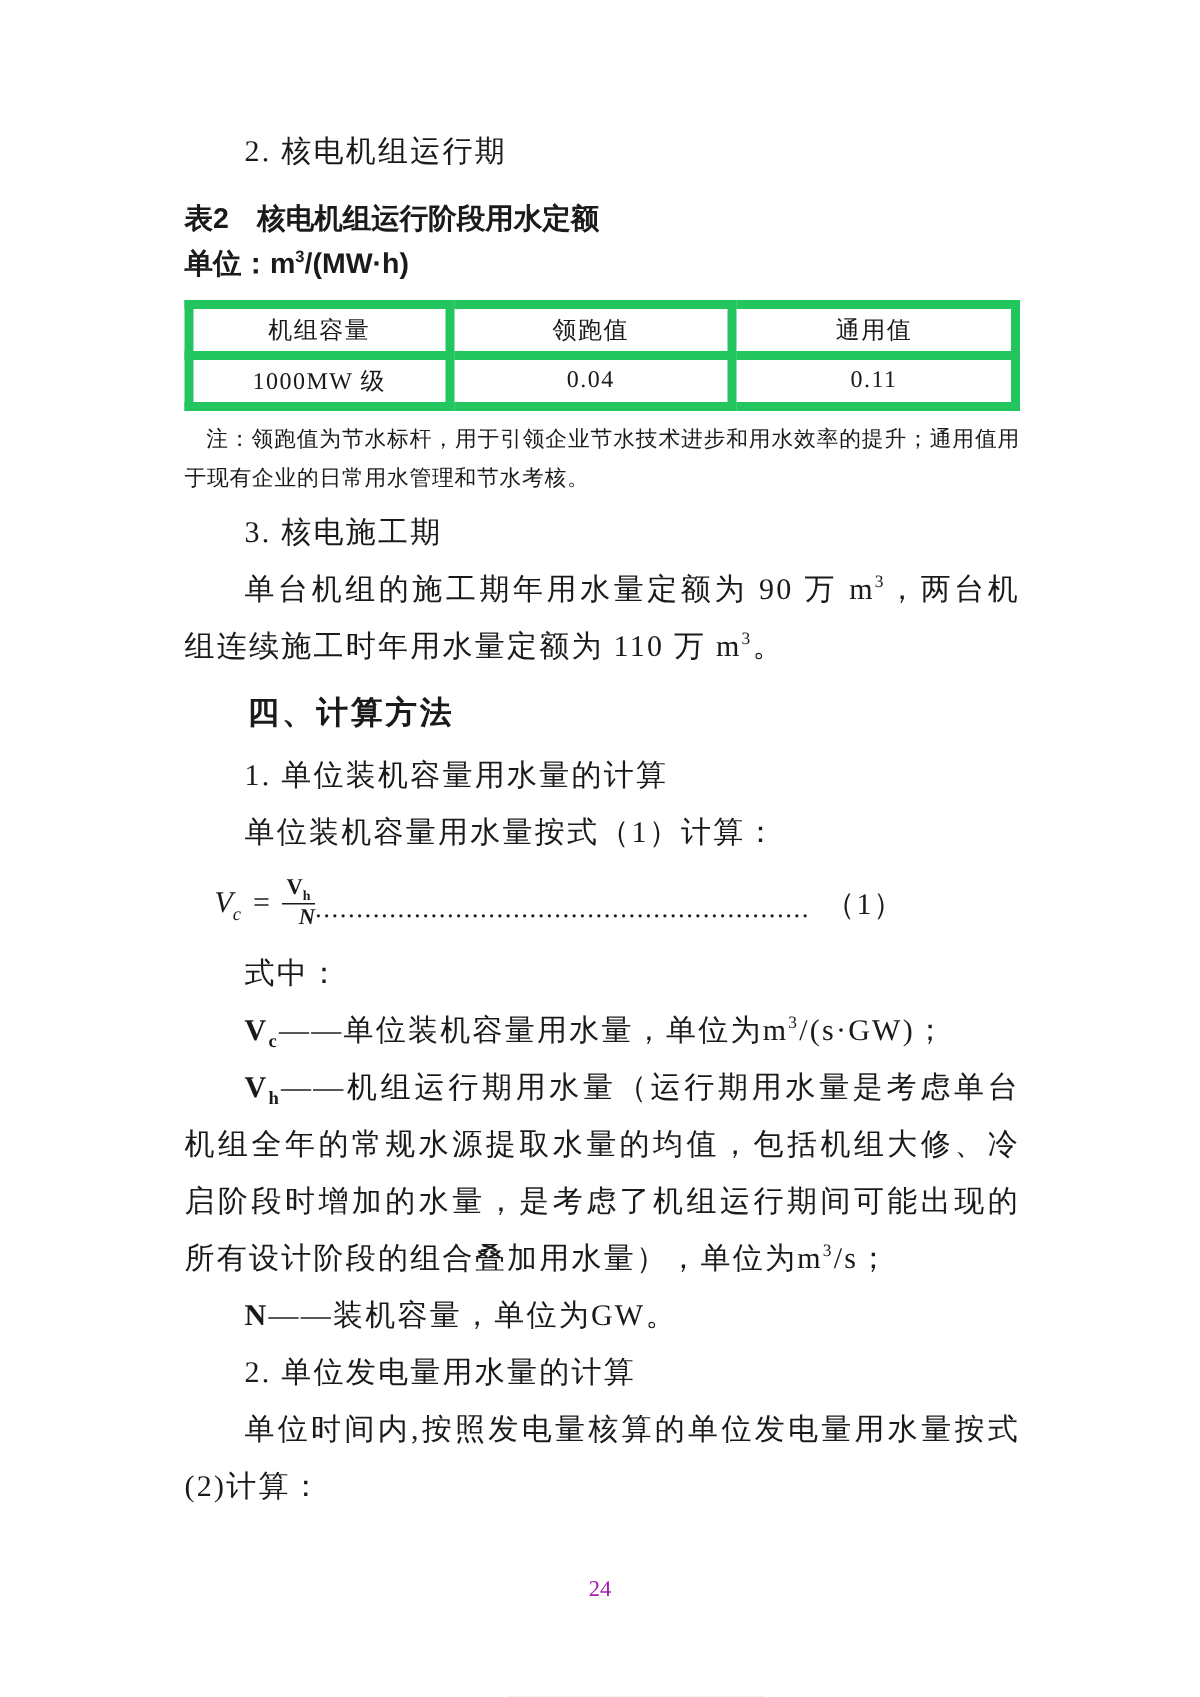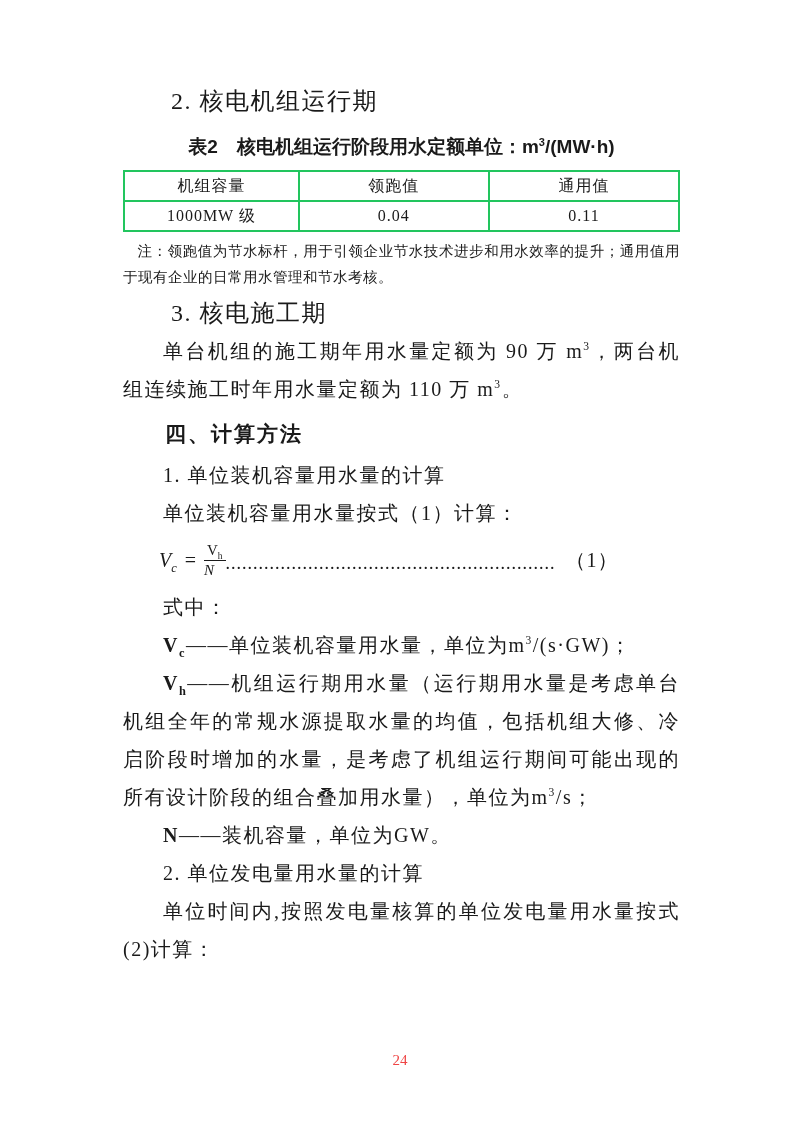--- a/index.html
+++ b/index.html
@@ -21,51 +21,52 @@
     width: 557px;
   }
   p { margin: 0; }
   .body {
     font-size: 20px;
     line-height: 38px;
     letter-spacing: 1.5px;
     text-align: justify;
   }
   .indent { text-indent: 2em; }
-  .subhead { font-size: 24px; }
+  .subhead { font-size: 20px; }
   .mainhead {
     font-family: Liberation Sans, sans-serif;
     font-weight: bold;
     font-size: 21px;
     line-height: 44px;
     letter-spacing: 2px;
     margin-top: 4px;
   }
   .caption-row {
     display: flex;
     justify-content: center;
     align-items: baseline;
     margin-top: 12px;
     margin-bottom: 8px;
     font-family: "Liberation Sans", "DejaVu Sans", sans-serif;
     font-weight: bold;
     font-size: 19px;
     line-height: 30px;
     white-space: nowrap;
+    flex-direction: column;
   }
   sup { font-size: 0.58em; vertical-align: super; line-height: 0; }
   sub { font-size: 0.62em; vertical-align: sub; line-height: 0; }
   table.t2 {
     width: 557px;
     border-collapse: collapse;
     font-size: 16px;
     table-layout: fixed;
   }
   table.t2 th, table.t2 td {
-    border: 2px solid #22c55e;
+    border: 6px solid #22c55e;
     text-align: center;
     font-weight: normal;
     height: 28px;
     padding: 0;
     letter-spacing: 1px;
   }
   table.t2 col.c1 { width: 31.5%; }
   table.t2 col.c2 { width: 34.25%; }
   table.t2 col.c3 { width: 34.25%; }
   .note {
@@ -74,26 +75,26 @@
     letter-spacing: 0.5px;
     text-align: justify;
     text-indent: 1em;
     margin-top: 6px;
     margin-bottom: 4px;
   }
   .formula-row {
     display: flex;
     align-items: center;
     height: 56px;
-    margin-left: 36px;
+    margin-left: 20px;
     font-size: 20px;
   }
   .f-sym { font-style: italic; font-family: "Liberation Serif", serif; }
   .f-eq { margin: 0 8px; }
-  .frac { display: inline-flex; flex-direction: column; align-items: flex-start; line-height: 1; }
+  .frac { display: inline-flex; flex-direction: column; align-items: flex-end; line-height: 1; font-weight: bold; }
   .frac .num { font-size: 15px; padding: 0 3px 2px; border-bottom: 1.5px solid #1a1a1a; }
   .frac .den { font-size: 15px; padding-top: 2px; font-style: italic; }
   .dots {
     flex: 0 1 auto;
     overflow: hidden;
     white-space: nowrap;
     max-width: 330px;
     font-size: 18px;
     letter-spacing: 1px;
     align-self: flex-end;
@@ -101,21 +102,21 @@
   }
   .eq-no { margin-left: 10px; letter-spacing: 1px; }
   .defsym { font-weight: bold; font-family: "Liberation Serif", serif; }
   .footer {
     position: absolute;
     bottom: 62px;
     left: 0;
     width: 100%;
     text-align: center;
     font-size: 15px;
-    color: #ef4444;
+    color: #a21caf;
   }
 </style>
 </head>
 <body>
 
 <div class="page">
   <div class="content">
 
     <p class="body indent subhead">2. 核电机组运行期</p>
 

